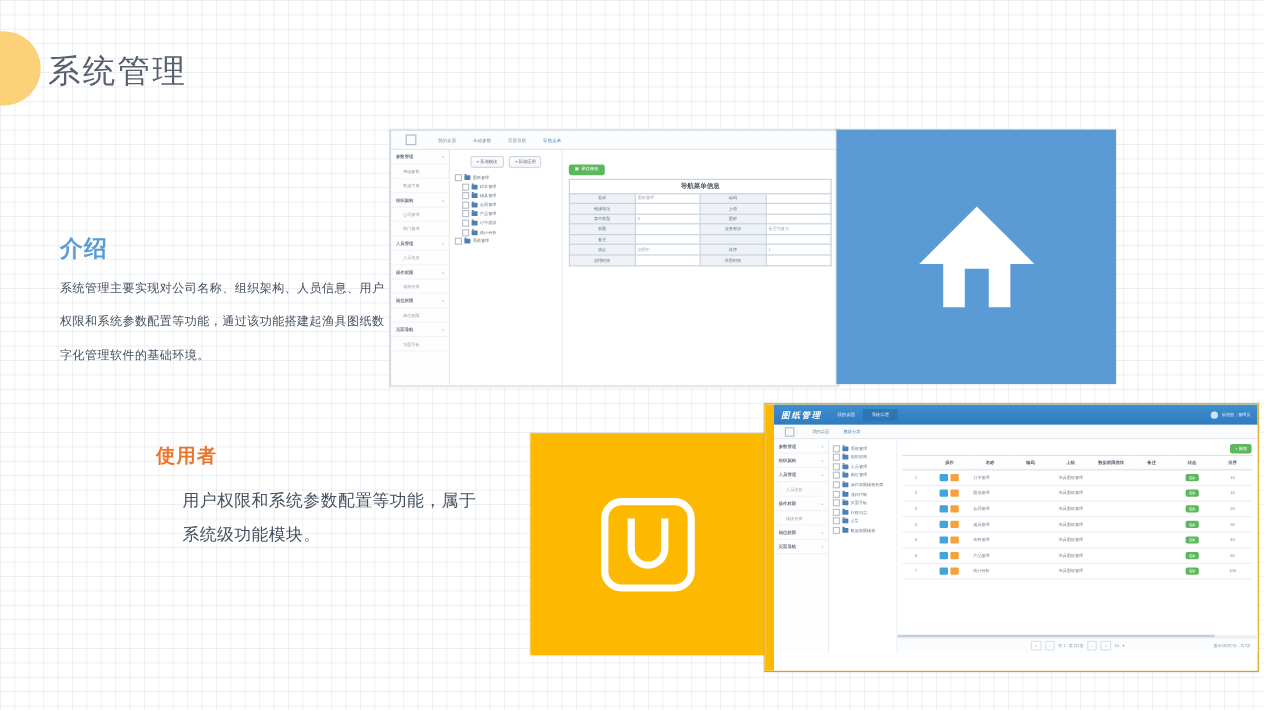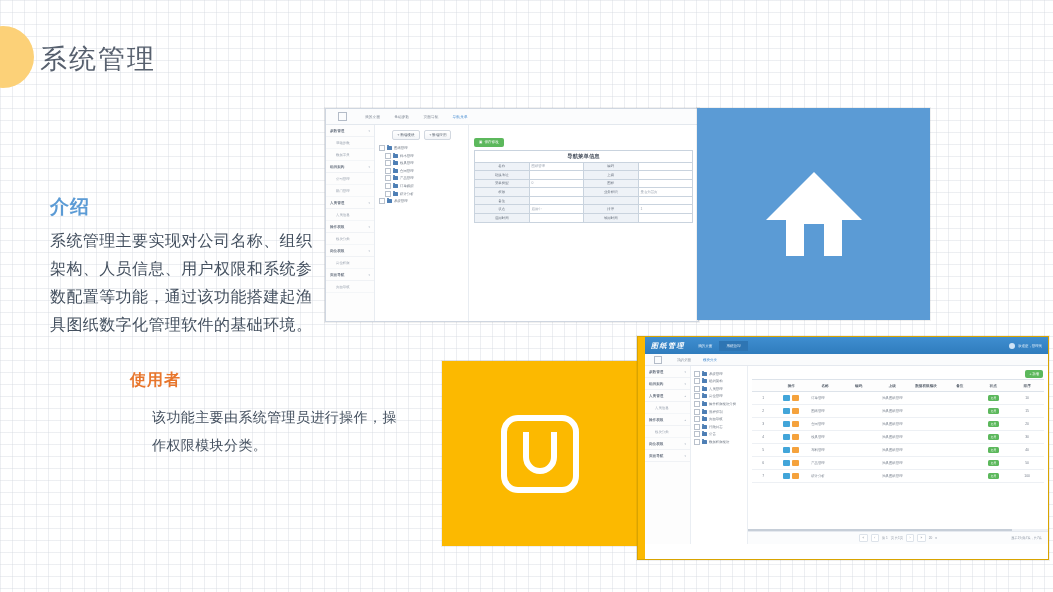--- a/index.html
+++ b/index.html
@@ -21,21 +21,21 @@
     position:absolute;left:40px;top:41px;font-size:27px;letter-spacing:2px;
     color:#57606e;font-family:"DejaVu Serif","Liberation Serif",serif;
   }
 
   
   .intro-head{
     position:absolute;left:50px;top:194px;font-size:19px;font-weight:bold;color:#5b9bd5;
     letter-spacing:1px;
   }
   .intro-body{
-    position:absolute;left:50px;top:227px;width:272px;font-size:16px;line-height:28px;
+    position:absolute;left:50px;top:227px;width:272px;font-size:10px;line-height:28px;
     color:#44505f;letter-spacing:.4px;
   }
   .user-head{
     position:absolute;left:130px;top:370px;font-size:16px;font-weight:bold;color:#e8762c;
     letter-spacing:1px;
   }
   .user-body{
     position:absolute;left:152px;top:403px;width:252px;font-size:14px;line-height:28px;
     color:#44505f;letter-spacing:.4px;
   }
@@ -128,21 +128,21 @@
 </style>
 </head>
 <body>
 
 <div class="circle-accent"></div>
 <div class="page-title">系统管理</div>
 
 <div class="intro-head">介绍</div>
 <div class="intro-body">系统管理主要实现对公司名称、组织架构、人员信息、用户权限和系统参数配置等功能，通过该功能搭建起渔具图纸数字化管理软件的基础环境。</div>
 <div class="user-head">使用者</div>
-<div class="user-body">该功能主要由系统管理员进行操作，操作权限模块分类。</div>
+<div class="user-body">用户权限和系统参数配置等功能，属于系统级功能模块。</div>
 
 <div class="shot" id="shot-top">
   <div class="tabbar">
     <div class="collapse">
         <i></i>
       </div>
     <div class="tab">我的桌面</div>
     <div class="tab">基础参数</div>
     <div class="tab">页面导航</div>
     <div class="tab active">导航菜单</div>

